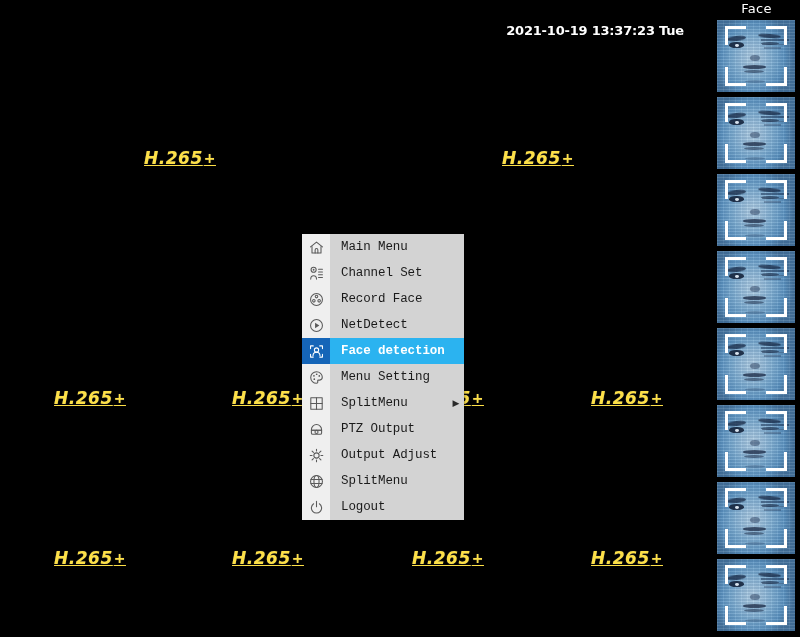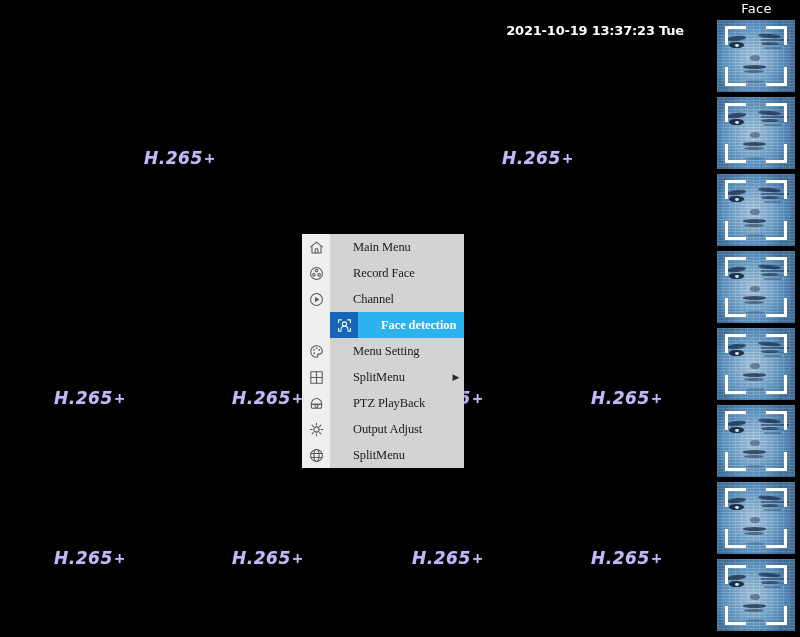--- a/index.html
+++ b/index.html
@@ -30,29 +30,30 @@
   #video-wall {
     position: absolute;
     left: 0; top: 0;
     width: 713px;
     height: 637px;
     background: #000000;
   }
 
   .h265-mark {
     position: absolute;
-    color: #c4b5fd;
+    color: #fde047;
     font-family: "DejaVu Sans", sans-serif;
     font-size: 17px;
     font-weight: bold;
     font-style: italic;
     letter-spacing: 0.5px;
     white-space: nowrap;
     text-shadow: 0 0 1px rgba(255,255,255,0.35);
     transform: translate(-50%, -50%);
+    text-decoration: underline;
   }
   .h265-mark .plus {
     font-size: 14px;
     font-style: normal;
     font-weight: bold;
     vertical-align: 1px;
     margin-left: 1px;
   }
 
   
@@ -183,44 +184,43 @@
     display: flex;
     align-items: center;
     justify-content: center;
     background: #efefef;
   }
   .menu-item .mi-icon svg { display: block; }
   .menu-item .mi-label {
     position: relative;
     z-index: 2;
     flex: 1 1 auto;
-    padding-left: 23px;
+    padding-left: 11px;
     color: #1a1a1a;
-    font-family: Liberation Serif, serif;
+    font-family: Liberation Mono, monospace;
     font-size: 12.5px;
     letter-spacing: -0.1px;
     white-space: nowrap;
   }
   .menu-item .mi-arrow {
     position: relative;
     z-index: 2;
     flex: 0 0 16px;
     width: 16px;
     text-align: center;
     color: #2a2a2a;
     font-size: 9px;
     line-height: 1;
   }
   
   .menu-item.selected .mi-icon {
     background: #1565b8;
   }
   .menu-item.selected {
     background: #2bb3f0;
-    margin-left: 28px;
   }
   .menu-item.selected .mi-label {
     color: #ffffff;
     font-weight: 600;
   }
   .menu-item.selected .sel-notch {
     position: absolute;
     z-index: 3;
     left: 28px;
     top: 50%;
@@ -421,37 +421,49 @@
               <path stroke="currentColor" fill="none" stroke-width="1.25" stroke-linecap="round" stroke-linejoin="round" d="M4.7 9v7.4h10.6V9"></path>
               <path stroke="currentColor" fill="none" stroke-width="1.25" stroke-linecap="round" stroke-linejoin="round" d="M8.4 16.4v-3.6a1.6 1.6 0 0 1 3.2 0v3.6"></path>
             </svg>
           </div>
           <div class="mi-label">Main Menu</div>
           <div class="mi-arrow"></div>
         </div>
         <div class="menu-item">
           <div class="mi-icon">
             <svg width="17" height="17" viewBox="0 0 20 20" style="color:#5a5a5a">
+              <circle stroke="currentColor" fill="none" stroke-width="1.25" stroke-linecap="round" stroke-linejoin="round" cx="6.6" cy="5.6" r="3"></circle>
+              <circle cx="6.6" cy="5.6" r="1.1" fill="currentColor"></circle>
+              <path stroke="currentColor" fill="none" stroke-width="1.25" stroke-linecap="round" stroke-linejoin="round" d="M3.2 16.6c0-2.4 1.5-4 3.4-4s3.4 1.6 3.4 4"></path>
+              <path stroke="currentColor" fill="none" stroke-width="1.25" stroke-linecap="round" stroke-linejoin="round" d="M12.4 5h4.6M12.4 8.2h4.6M12.4 11.4h4.6M12.4 14.6h4.6"></path>
+            </svg>
+          </div>
+          <div class="mi-label">Channel Set</div>
+          <div class="mi-arrow"></div>
+        </div>
+        <div class="menu-item">
+          <div class="mi-icon">
+            <svg width="17" height="17" viewBox="0 0 20 20" style="color:#5a5a5a">
               <circle stroke="currentColor" fill="none" stroke-width="1.25" stroke-linecap="round" stroke-linejoin="round" cx="10" cy="10" r="7"></circle>
               <circle stroke="currentColor" fill="none" stroke-width="1.25" stroke-linecap="round" stroke-linejoin="round" cx="10" cy="6.6" r="1.5"></circle>
               <circle stroke="currentColor" fill="none" stroke-width="1.25" stroke-linecap="round" stroke-linejoin="round" cx="6.9" cy="11.6" r="1.5"></circle>
               <circle stroke="currentColor" fill="none" stroke-width="1.25" stroke-linecap="round" stroke-linejoin="round" cx="13.1" cy="11.6" r="1.5"></circle>
             </svg>
           </div>
           <div class="mi-label">Record Face</div>
           <div class="mi-arrow"></div>
         </div>
         <div class="menu-item">
           <div class="mi-icon">
             <svg width="17" height="17" viewBox="0 0 20 20" style="color:#5a5a5a">
               <circle stroke="currentColor" fill="none" stroke-width="1.25" stroke-linecap="round" stroke-linejoin="round" cx="10" cy="10" r="7"></circle>
               <path d="M8.3 6.9 13.4 10l-5.1 3.1z" fill="currentColor"></path>
             </svg>
           </div>
-          <div class="mi-label">Channel</div>
+          <div class="mi-label">NetDetect</div>
           <div class="mi-arrow"></div>
         </div>
         <div class="menu-item selected">
           <div class="mi-icon">
             <svg width="17" height="17" viewBox="0 0 20 20" style="color:#ffffff">
               <path stroke="currentColor" fill="none" stroke-width="1.25" stroke-linecap="round" stroke-linejoin="round" d="M3 6.6V3.4h3.2M13.8 3.4H17v3.2M17 13.4v3.2h-3.2M6.2 16.6H3v-3.2"></path>
               <circle stroke="currentColor" fill="none" stroke-width="1.25" stroke-linecap="round" stroke-linejoin="round" cx="10" cy="8.2" r="2.5"></circle>
               <path stroke="currentColor" fill="none" stroke-width="1.25" stroke-linecap="round" stroke-linejoin="round" d="M5.9 15c0-2.5 1.9-4.2 4.1-4.2s4.1 1.7 4.1 4.2"></path>
             </svg>
           </div>
@@ -483,21 +495,21 @@
           <div class="mi-arrow">▶</div>
         </div>
         <div class="menu-item">
           <div class="mi-icon">
             <svg width="17" height="17" viewBox="0 0 20 20" style="color:#5a5a5a">
               <path stroke="currentColor" fill="none" stroke-width="1.25" stroke-linecap="round" stroke-linejoin="round" d="M4 10.2a6 6 0 0 1 12 0v.6H4z"></path>
               <path stroke="currentColor" fill="none" stroke-width="1.25" stroke-linecap="round" stroke-linejoin="round" d="M4 10.8h12v3.2a1.6 1.6 0 0 1-1.6 1.6H5.6A1.6 1.6 0 0 1 4 14z"></path>
               <circle stroke="currentColor" fill="none" stroke-width="1.25" stroke-linecap="round" stroke-linejoin="round" cx="10" cy="12.8" r="1.8"></circle>
             </svg>
           </div>
-          <div class="mi-label">PTZ PlayBack</div>
+          <div class="mi-label">PTZ Output</div>
           <div class="mi-arrow"></div>
         </div>
         <div class="menu-item">
           <div class="mi-icon">
             <svg width="17" height="17" viewBox="0 0 20 20" style="color:#5a5a5a">
               <circle stroke="currentColor" fill="none" stroke-width="1.25" stroke-linecap="round" stroke-linejoin="round" cx="10" cy="10" r="3.1"></circle>
               <path stroke="currentColor" fill="none" stroke-width="1.25" stroke-linecap="round" stroke-linejoin="round" d="M10 2.6v2.2M10 15.2v2.2M2.6 10h2.2M15.2 10h2.2M4.8 4.8l1.6 1.6M13.6 13.6l1.6 1.6M15.2 4.8l-1.6 1.6M6.4 13.6l-1.6 1.6"></path>
             </svg>
           </div>
           <div class="mi-label">Output Adjust</div>
@@ -507,16 +519,26 @@
           <div class="mi-icon">
             <svg width="17" height="17" viewBox="0 0 20 20" style="color:#5a5a5a">
               <circle stroke="currentColor" fill="none" stroke-width="1.25" stroke-linecap="round" stroke-linejoin="round" cx="10" cy="10" r="7"></circle>
               <ellipse stroke="currentColor" fill="none" stroke-width="1.25" stroke-linecap="round" stroke-linejoin="round" cx="10" cy="10" rx="3" ry="7"></ellipse>
               <path stroke="currentColor" fill="none" stroke-width="1.25" stroke-linecap="round" stroke-linejoin="round" d="M3.4 7.6h13.2M3.4 12.4h13.2"></path>
             </svg>
           </div>
           <div class="mi-label">SplitMenu</div>
           <div class="mi-arrow"></div>
         </div>
+        <div class="menu-item">
+          <div class="mi-icon">
+            <svg width="17" height="17" viewBox="0 0 20 20" style="color:#5a5a5a">
+              <path stroke="currentColor" fill="none" stroke-width="1.25" stroke-linecap="round" stroke-linejoin="round" d="M6.6 5.6a6 6 0 1 0 6.8 0"></path>
+              <path stroke="currentColor" fill="none" stroke-width="1.25" stroke-linecap="round" stroke-linejoin="round" d="M10 2.8v6.4"></path>
+            </svg>
+          </div>
+          <div class="mi-label">Logout</div>
+          <div class="mi-arrow"></div>
+        </div>
       </div>
   </div>
 
 </div>
 
 </body></html>

